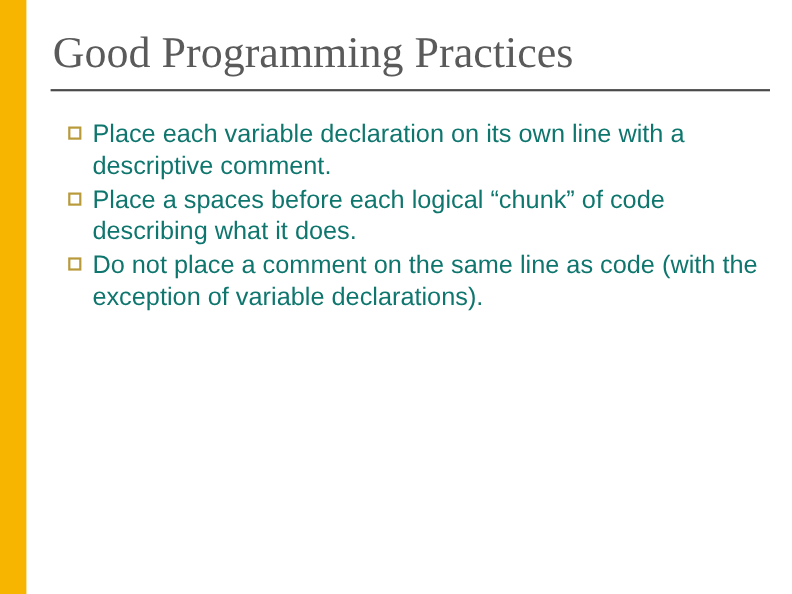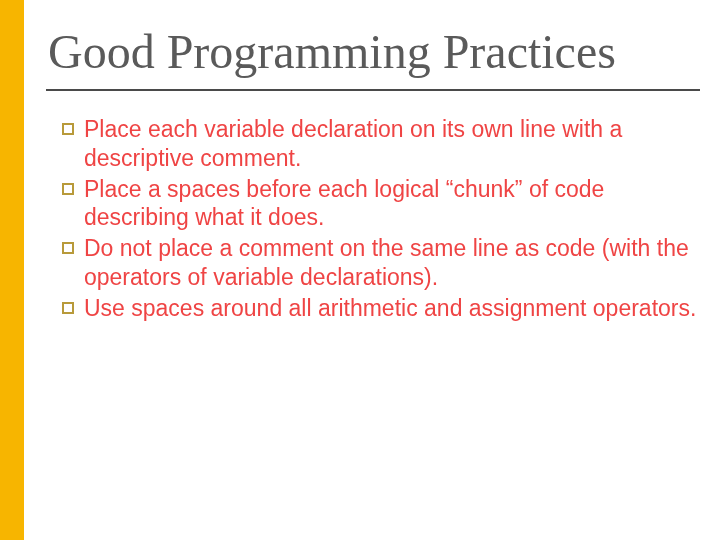--- a/index.html
+++ b/index.html
@@ -20,21 +20,21 @@
     background: #f7b500;
   }
   .content {
     position: absolute;
     left: 48px;
     right: 20px;
     top: 24px;
   }
   .title {
     font-family: "Times New Roman", Times, serif;
-    font-size: 48px;
+    font-size: 40px;
     font-weight: 400;
     color: #5a5a5a;
     padding-bottom: 10px;
   }
   .rule {
     border: none;
     border-top: 2px solid #4a4a4a;
     margin-left: -2px;
     margin-right: 0;
   }
@@ -52,21 +52,21 @@
     width: 12px;
     height: 12px;
     border: 2px solid #b89a3a;
     margin-top: 8px;
     margin-right: 10px;
   }
   .bullet-text {
     flex: 1 1 auto;
     font-size: 23px;
     line-height: 1.25;
-    color: #ef4444;
+    color: #0f766e;
   }
 </style>
 </head>
 <body>
 
 <div class="accent-bar"></div>
 
 <div class="content">
   <h1 class="title">Good Programming Practices</h1>
   <hr class="rule">
@@ -77,23 +77,19 @@
       <div class="bullet-text">Place each variable declaration on its own line with a descriptive comment.</div>
     </div>
 
     <div class="bullet-row">
       <div class="bullet-square"></div>
       <div class="bullet-text">Place a spaces before each logical “chunk” of code describing what it does.</div>
     </div>
 
     <div class="bullet-row">
       <div class="bullet-square"></div>
-      <div class="bullet-text">Do not place a comment on the same line as code (with the operators of variable declarations).</div>
+      <div class="bullet-text">Do not place a comment on the same line as code (with the exception of variable declarations).</div>
     </div>
 
-    <div class="bullet-row">
-      <div class="bullet-square"></div>
-      <div class="bullet-text">Use spaces around all arithmetic and assignment operators.</div>
-    </div>
 
 
   </div>
 </div>
 
 </body></html>

